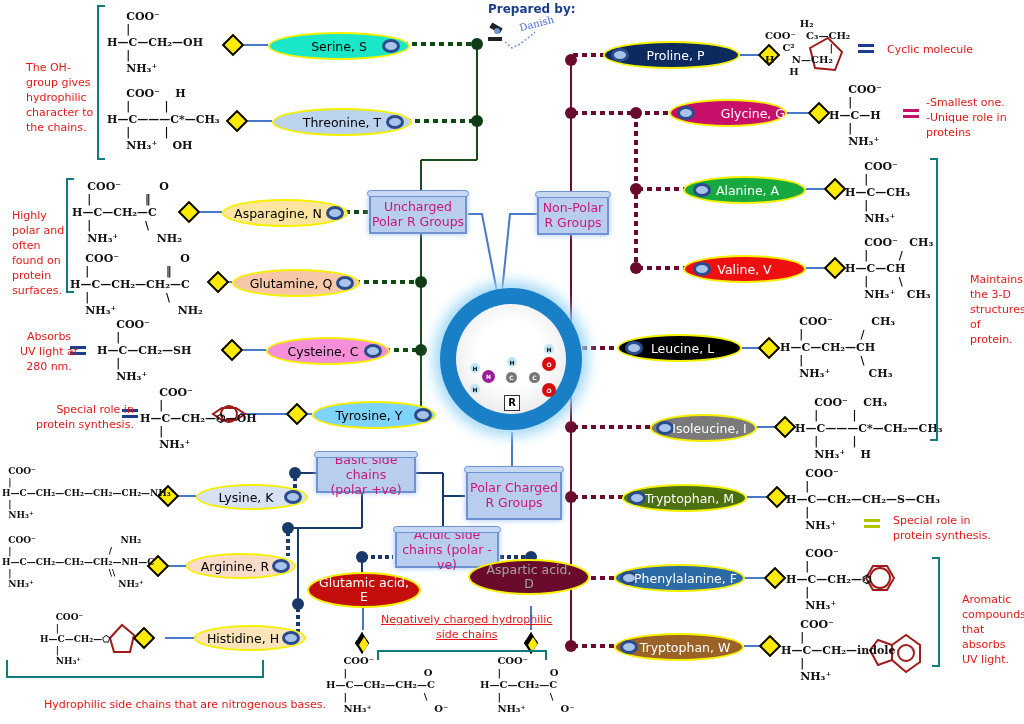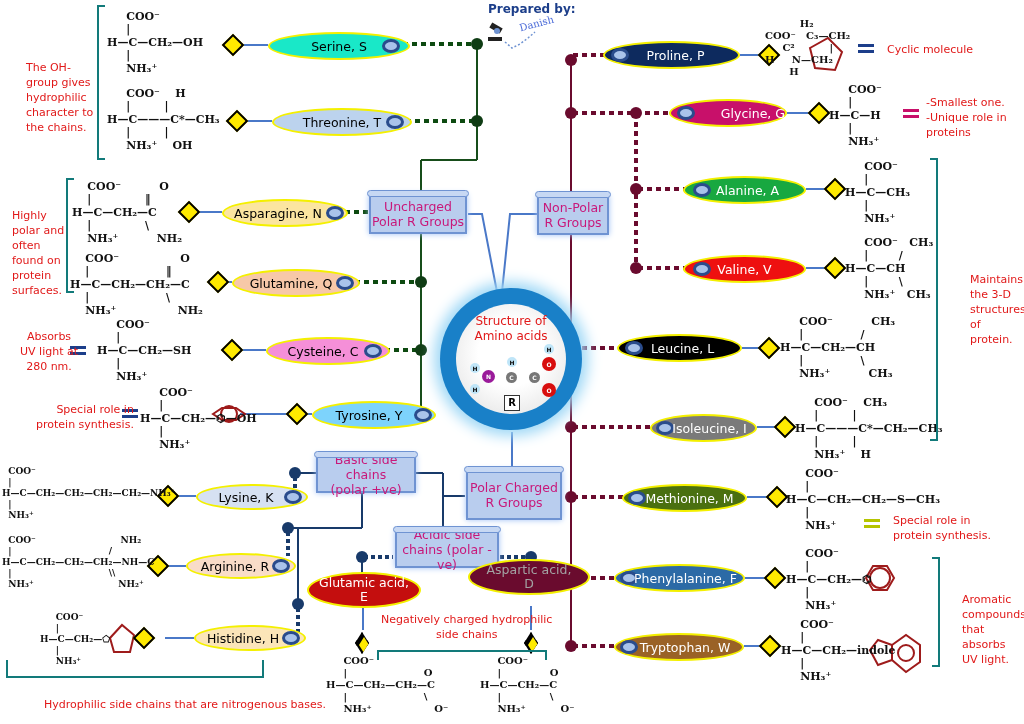--- a/index.html
+++ b/index.html
@@ -145,24 +145,20 @@
     <circle cx="497" cy="31" r="3" fill="#6f93d2"></circle>
     <polyline points="505,42 512,48 520,44 528,38 535,32" stroke="#6f93d2" stroke-width="1.5" fill="none" stroke-dasharray="2,2"></polyline>
   </g>
 </svg>
 
 <div class="title-prep" style="left:488px;top:2px;"><span>Prepared by:</span></div>
 <div style="position:absolute;left:519px;top:18px;font-family:'DejaVu Serif',serif;font-size:10px;color:#4a6ad8;transform:rotate(-15deg);">Danish</div>
 
 <div class="hub">
   <div class="hub-inner">
-    <div class="hub-title">
-        <div>Structure of</div>
-        <div>Amino acids</div>
-      </div>
     <div class="atom" style="left:26px;top:66px;width:13px;height:13px;background:#9a1a9a;">N</div>
     <div class="atom" style="left:50px;top:68px;width:11px;height:11px;background:#777;">C</div>
     <div class="atom" style="left:73px;top:68px;width:11px;height:11px;background:#777;">C</div>
     <div class="atom" style="left:86px;top:53px;width:14px;height:14px;background:#d80e0e;">O</div>
     <div class="atom" style="left:86px;top:79px;width:14px;height:14px;background:#d80e0e;">O</div>
     <div class="hatom" style="left:14px;top:59px;">H</div>
     <div class="hatom" style="left:14px;top:80px;">H</div>
     <div class="hatom" style="left:51px;top:53px;">H</div>
     <div class="hatom" style="left:88px;top:40px;">H</div>
     <div style="position:absolute;left:48px;top:91px;width:14px;height:14px;border:1.5px solid #333;background:#fff;font-weight:bold;font-size:10px;text-align:center;line-height:14px;">R</div>
@@ -269,21 +265,21 @@
 <div class="pill" id="p-leucine" style="left: 617px; top: 334px; width: 125px; height: 28px; color: rgb(255, 255, 255); background: rgb(0, 0, 0);">
     <span class="knob" style="left:6px;"></span>
     <span class="lbl" style="margin-left:6px;">Leucine, L</span>
   </div>
 <div class="pill" id="p-isoleucine" style="left: 650px; top: 414px; width: 107px; height: 28px; color: rgb(255, 255, 255); background: rgb(122, 122, 122);">
     <span class="knob" style="left:4px;"></span>
     <span class="lbl" style="margin-left:12px;">Isoleucine, I</span>
   </div>
 <div class="pill" id="p-methionine" style="left: 622px; top: 484px; width: 125px; height: 28px; color: rgb(255, 255, 255); background: rgb(74, 112, 16);">
     <span class="knob" style="left:4px;"></span>
-    <span class="lbl" style="margin-left:10px;">Methionine, M</span>
+    <span class="lbl" style="margin-left:10px;">Tryptophan, M</span>
   </div>
 <div class="pill" id="p-phenylalanine" style="left: 614px; top: 564px; width: 131px; height: 28px; color: rgb(255, 255, 255); background: rgb(44, 106, 166); text-align: center;">
     <span class="knob" style="left:4px;"></span>
     <span class="lbl" style="margin-left:12px;">Phenylalanine, F</span>
   </div>
 <div class="pill" id="p-tryptophan" style="left: 614px; top: 633px; width: 130px; height: 28px; color: rgb(255, 255, 255); background: rgb(154, 98, 38);">
     <span class="knob" style="left:4px;"></span>
     <span class="lbl" style="margin-left:12px;">Tryptophan, W</span>
   </div>
 
@@ -436,21 +432,21 @@
 often
 found on
 protein
 surfaces.</div>
 <div class="note" style="left:20px;top:329px;white-space:pre;text-align:center;">Absorbs
 UV light at
 280 nm.</div>
 <div class="note" style="left:36px;top:402px;white-space:pre;text-align:right;">Special role in
 protein synthesis.</div>
 <div class="note" style="left:44px;top:697px;">Hydrophilic side chains that are nitrogenous bases.</div>
-<div class="note" style="left:381px;top:612px;white-space:pre;text-align:center;">Negatively charged hydrophilic
+<div class="note" style="left:381px;top:612px;white-space:pre;text-align:center;text-decoration:underline;">Negatively charged hydrophilic
 side chains</div>
 <div class="note" style="left:887px;top:42px;">Cyclic molecule</div>
 <div class="note" style="left:926px;top:95px;white-space:pre;">-Smallest one.
 -Unique role in
 proteins</div>
 <div class="note" style="left:970px;top:272px;white-space:pre;">Maintains
 the 3-D
 structures
 of
 protein.</div>

